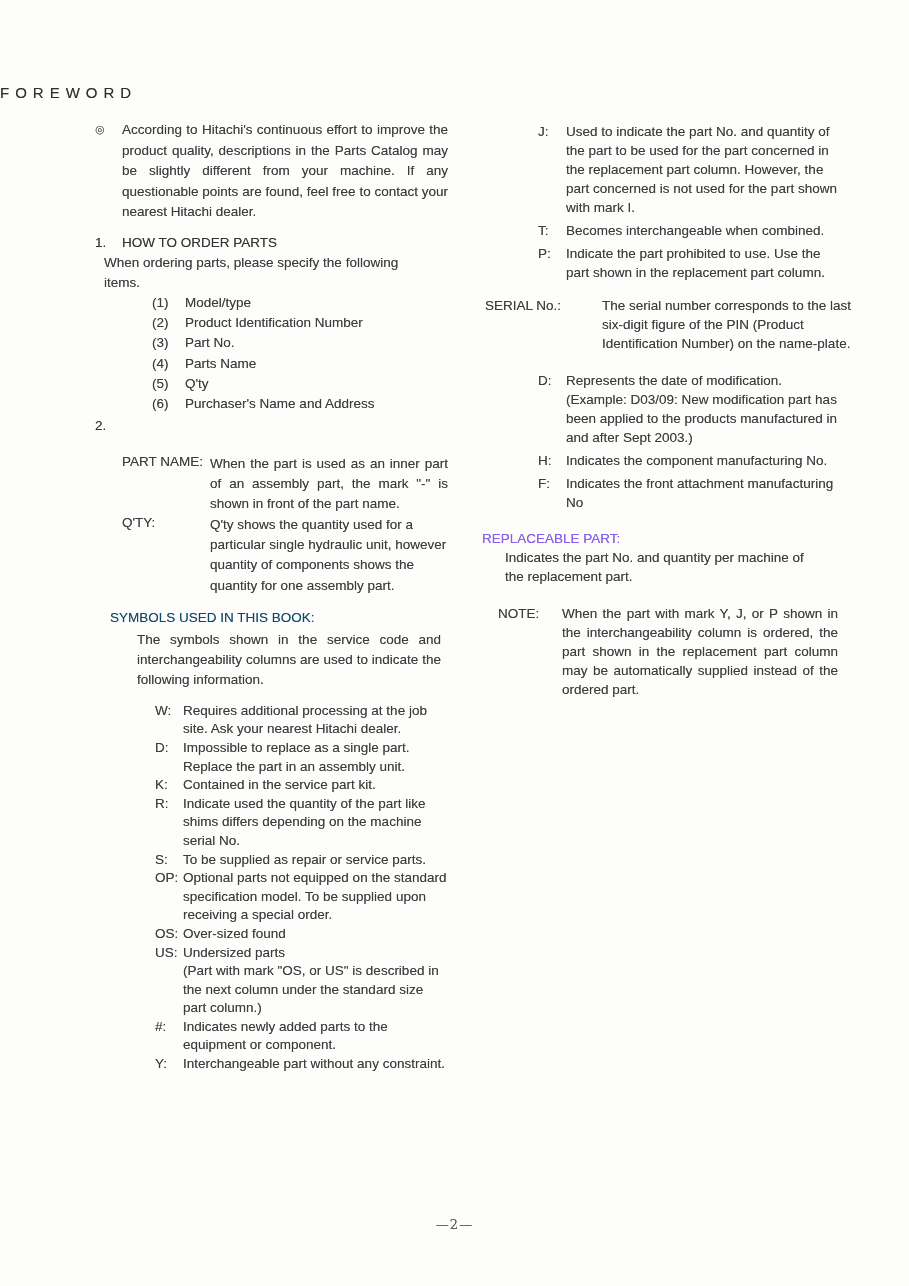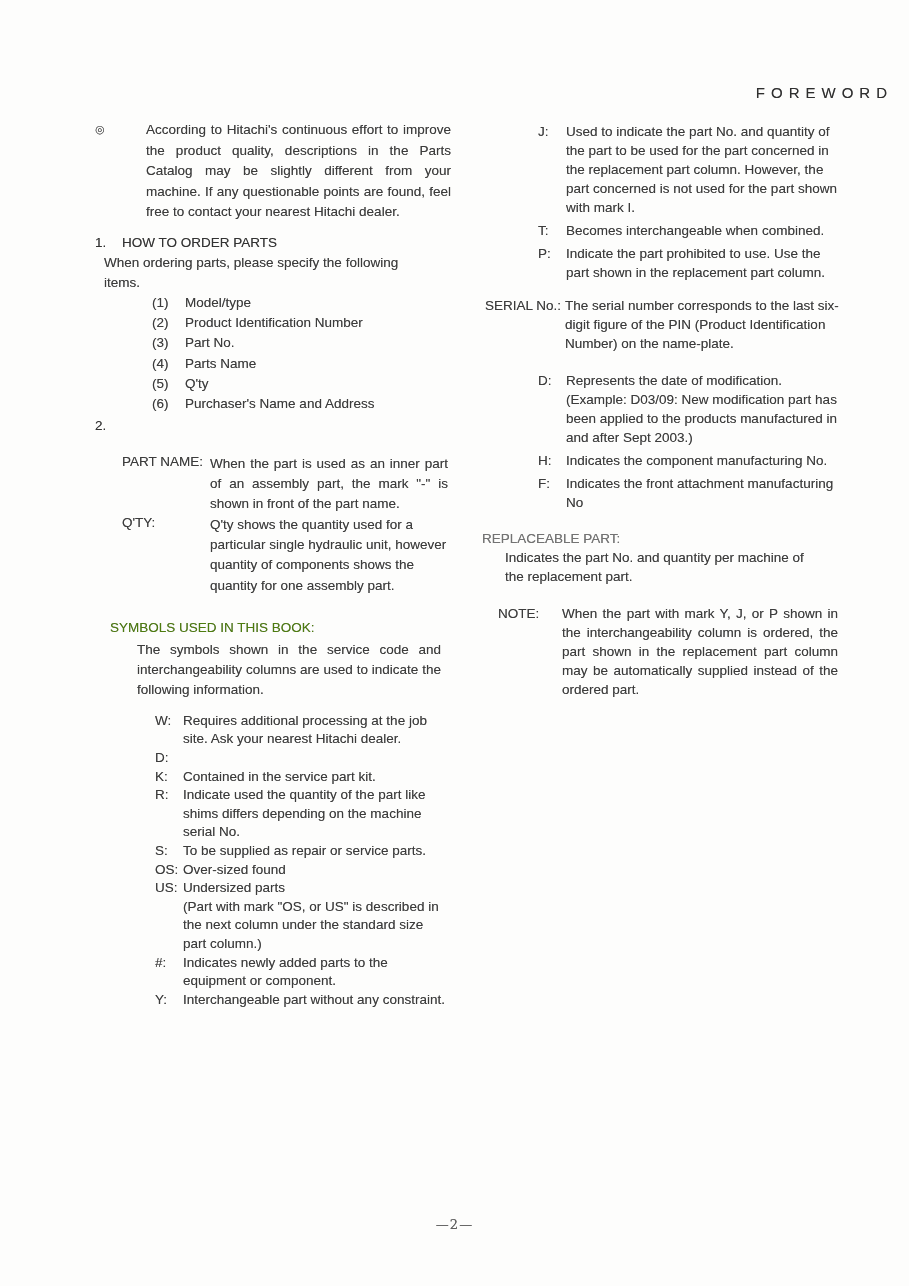--- a/index.html
+++ b/index.html
@@ -8,74 +8,74 @@
     width:909px; height:1286px;
     background:#fdfdfc;
     font-family:"Liberation Sans", sans-serif;
     font-size:13.5px;
     color:#3c3c3c;
     text-shadow:0 0 0.4px rgba(70,70,70,0.55);
     overflow:hidden;
   }
   .title {
     position:absolute; top:84px; left:0; right:16px;
-    text-align:right;
+    text-align:left;
     font-size:15px; letter-spacing:6px; color:#2f2f2f;
   }
   .col { position:absolute; }
   .col-left { left:95px; top:120px; width:356px; }
   .col-right { left:480px; top:122px; width:372px; }
 
   p { margin:0; }
   .justify { text-align:justify; }
 
   
   .intro { display:flex; }
   .mark { width:27px; flex:none; font-size:11px; padding-top:3px; color:#4a4a4a; }
-  .intro-text { width:326px; line-height:20.5px;margin-left:24px; }
+  .intro-text { width:326px; line-height:20.5px; }
 
   
   .sec-head { display:flex; line-height:20.5px; color:#333; }
   .sec1 { margin-top:10px; }
   .sec2 { margin-top:2px; }
   .sec-num { width:27px; flex:none; }
 
   .lead { margin-left:9px; width:312px; line-height:20px; }
 
   .olist { margin-left:57px; line-height:20.2px; margin-top:0; }
   .orow { display:flex; }
   .onum { width:33px; flex:none; }
 
   
   .defs { margin-top:17px; margin-left:27px; }
   .defrow { display:flex; }
   .term { width:88px; flex:none; }
   .defdesc { width:238px; line-height:20.3px; }
 
   
-  .sym-head { margin-top:22px; margin-left:15px; line-height:20px; color:#4d7c0f; }
+  .sym-head { margin-top:12px; margin-left:15px; line-height:20px; color:#0c4a6e; }
   .sym-lead { margin:2px 0 0 42px; width:304px; line-height:20px; }
   .symlist { margin:12px 0 0 60px; line-height:18.6px; }
   .symrow { display:flex; }
   .symcode { width:28px; flex:none; }
   .symdesc { width:264px; }
 
   
   .coderow { display:flex; line-height:19px; margin-bottom:4px; }
   .codelabel { margin-left:58px; width:28px; flex:none; }
   .codedesc { width:278px; }
 
-  .serialrow { display:flex; margin-top:14px; line-height:19px; }
+  .serialrow { display:flex; margin-top:14px; line-height:19px;gap:37px; }
   .serialterm { margin-left:5px; width:80px; flex:none; }
   .serialdesc { width:280px; }
 
   .date-codes { margin-top:18px; }
 
   .replaceable { margin-top:17px; line-height:19px; }
-  .rephead { margin-left:2px; color:#737373; }
+  .rephead { margin-left:2px; color:#8b5cf6; }
   .repbody { margin-left:25px; width:316px; }
 
   .noterow { display:flex; margin-top:18px; line-height:19px; }
   .noteterm { margin-left:18px; width:64px; flex:none; }
   .notedesc { width:276px; text-align:justify; }
 
   .footer {
     position:absolute; top:1217px; left:0; right:0;
     text-align:center;
     font-family:"DejaVu Serif", serif;
@@ -147,32 +147,37 @@
     <div class="sym-head">SYMBOLS USED IN THIS BOOK:</div>
     <p class="sym-lead justify">The symbols shown in the service code and interchangeability columns are used to indicate the following information.</p>
 
     <div class="symlist">
       <div class="symrow">
           <span class="symcode">W:</span>
           <p class="symdesc">Requires additional processing at the job site. Ask your nearest Hitachi dealer.</p>
         </div>
       <div class="symrow">
           <span class="symcode">D:</span>
+          <p class="symdesc">Impossible to replace as a single part. Replace the part in an assembly unit.</p>
         </div>
       <div class="symrow">
           <span class="symcode">K:</span>
           <p class="symdesc">Contained in the service part kit.</p>
         </div>
       <div class="symrow">
           <span class="symcode">R:</span>
           <p class="symdesc">Indicate used the quantity of the part like shims differs depending on the machine serial No.</p>
         </div>
       <div class="symrow">
           <span class="symcode">S:</span>
           <p class="symdesc">To be supplied as repair or service parts.</p>
+        </div>
+      <div class="symrow">
+          <span class="symcode">OP:</span>
+          <p class="symdesc">Optional parts not equipped on the standard specification model. To be supplied upon receiving a special order.</p>
         </div>
       <div class="symrow">
           <span class="symcode">OS:</span>
           <p class="symdesc">Over-sized found</p>
         </div>
       <div class="symrow">
           <span class="symcode">US:</span>
           <p class="symdesc">Undersized parts</p>
         </div>
       <div class="symrow">

